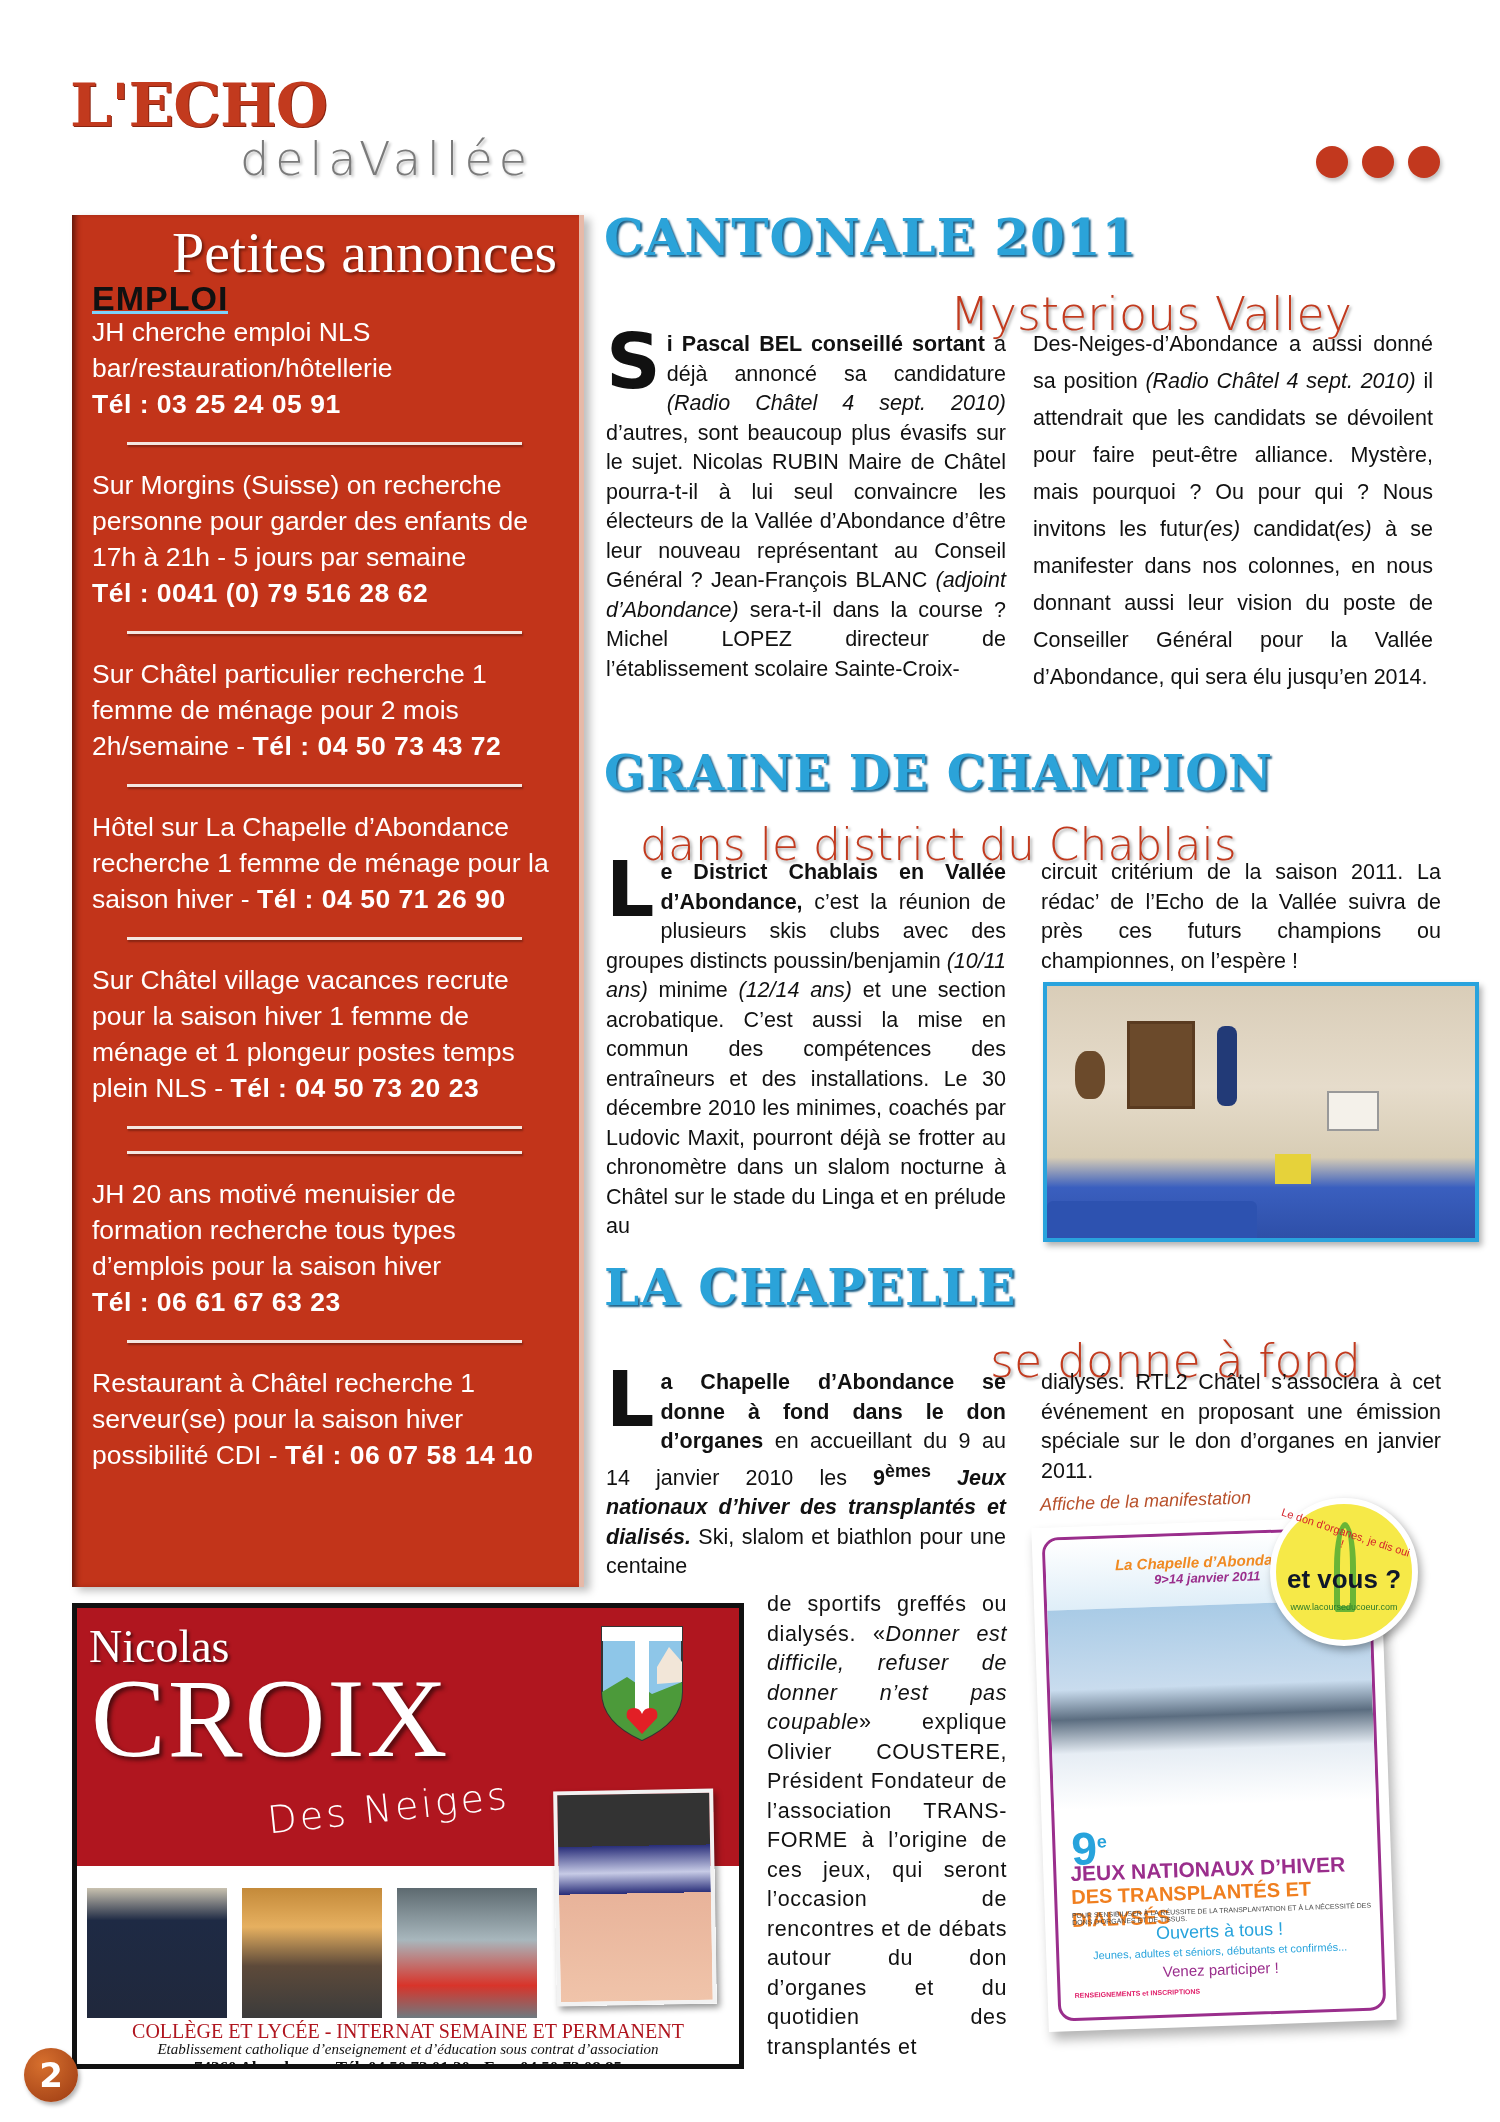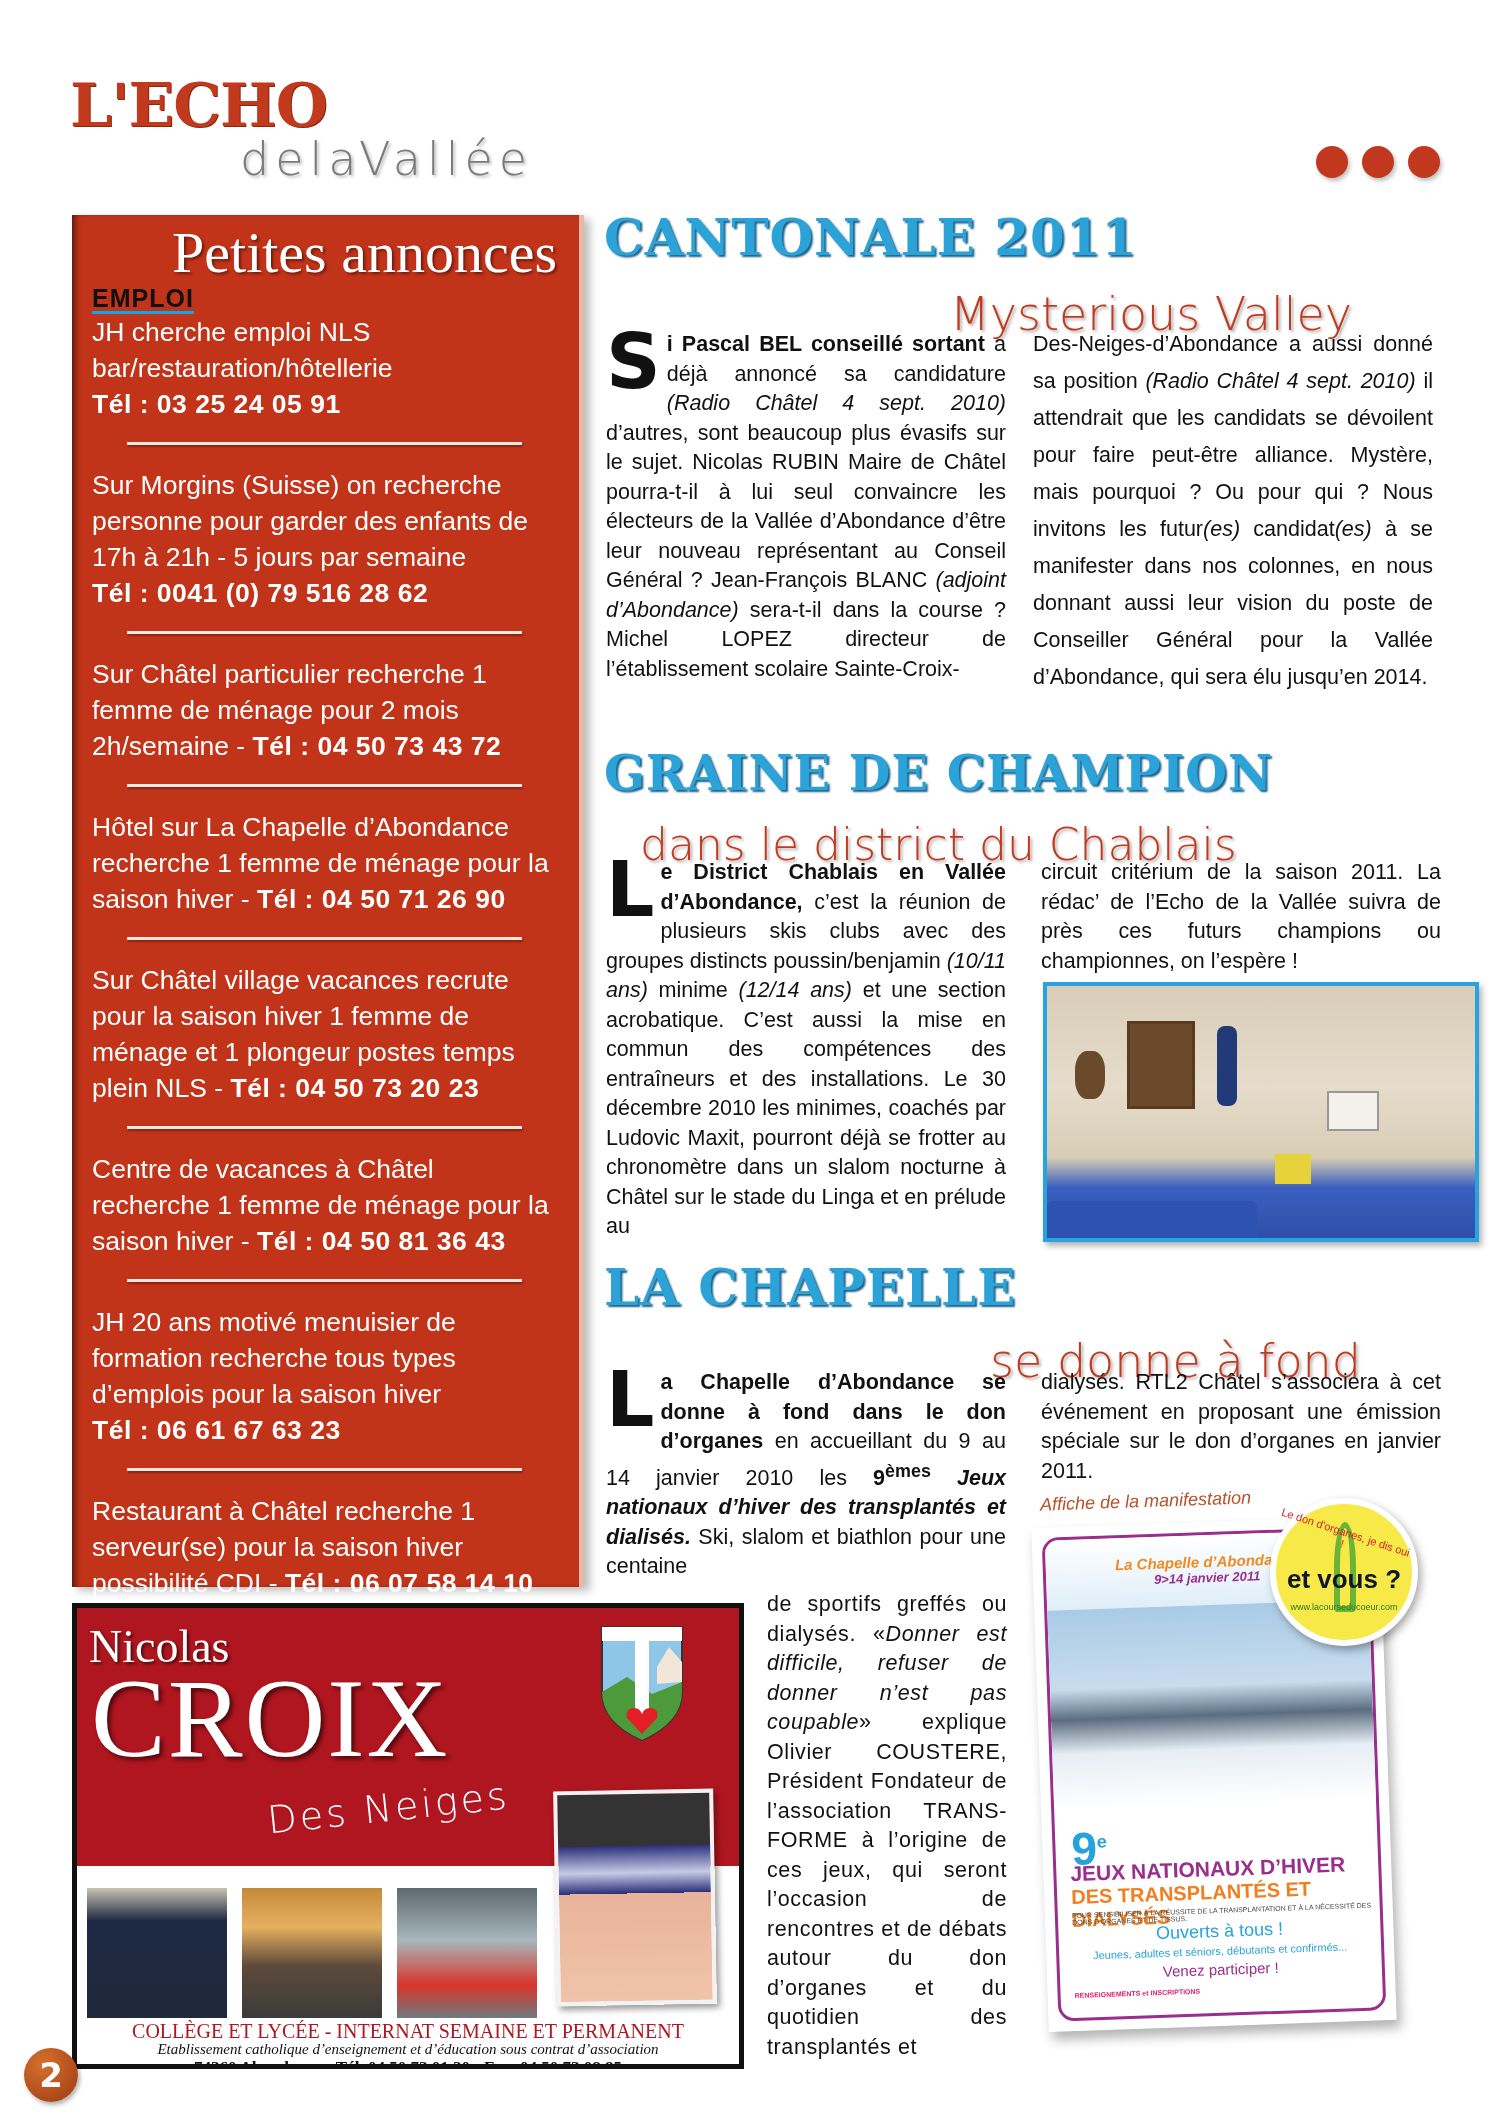--- a/index.html
+++ b/index.html
@@ -8,21 +8,21 @@
   
   .masthead { position: absolute; left: 70px; top: 70px; width: 560px; height: 120px; }
   .mast-echo { position: absolute; left: 0; top: 0; font-family: "DejaVu Serif", serif; font-weight: bold; font-size: 60px; color: #c23a1e; letter-spacing: -1px; text-shadow: 1px 1px 0 #8a2410; }
   .mast-vallee { position: absolute; left: 170px; top: 62px; font-family: "DejaVu Sans", sans-serif; font-weight: 200; font-size: 46px; color: #7a7a7a; letter-spacing: 6px; text-shadow: 2px 2px 3px #bbb; }
   .dots { position: absolute; right: 60px; top: 146px; display: flex; gap: 14px; }
   .dot { width: 32px; height: 32px; border-radius: 50%; background: #c2381e; box-shadow: 2px 3px 4px rgba(0,0,0,0.25); }
 
   
   .ads { position: absolute; left: 72px; top: 215px; width: 512px; height: 1372px; background: #c2341a; color: #fff; padding: 8px 22px 0 20px; box-shadow: inset 6px 0 6px -3px #5a140a, 6px 4px 8px rgba(0,0,0,0.25); border-right: 5px solid #e7b9a8; }
   .ads-title { font-family: Liberation Serif, serif; font-size: 58px; text-align: right; text-shadow: 2px 2px 3px #6b1a0c; line-height: 60px; }
-  .ads-section { display: inline-block; font-weight: bold; font-size: 25px; color: #111; border-bottom: 3px solid #0ea5e9; line-height: 26px; margin-top: 2px; letter-spacing: 1px; }
+  .ads-section { display: inline-block; font-weight: bold; font-size: 34px; color: #111; border-bottom: 3px solid #7dd3fc; line-height: 26px; margin-top: 2px; letter-spacing: 1px; }
   .ad { font-size: 26.5px; line-height: 36px; }
   .ad .tel { font-weight: bold; letter-spacing: 0.5px; }
   .ad-sep { width: 395px; height: 3px; background: #f4e6e0; margin: 20px auto 22px auto; box-shadow: 1px 2px 2px rgba(0,0,0,0.3); }
 
   
   .art-title { position: absolute; font-family: "DejaVu Serif", serif; font-weight: bold; color: #2ba3d9; letter-spacing: 1px; text-shadow: 2px 2px 2px #1b5f87; }
   .art-sub { position: absolute; font-family: "DejaVu Sans", sans-serif; font-weight: 200; color: #c23a1e; text-shadow: 2px 2px 3px #aaa; margin-top: 29px; }
   .col { position: absolute; font-size: 21.5px; line-height: 29.5px; text-align: justify; }
   .col.wide { line-height: 37px; }
   .dropcap { float: left; font-family: "DejaVu Sans", sans-serif; font-weight: 900; font-size: 76px; line-height: 60px; margin: 2px 6px 0 0; }
@@ -97,21 +97,20 @@
       <div class="ad"><span>JH cherche emploi NLS bar/restauration/hôtellerie</span> <br><span class="tel">Tél : 03 25 24 05 91</span></div>
       <div class="ad-sep"></div>
       <div class="ad"><span>Sur Morgins (Suisse) on recherche personne pour garder des enfants de 17h à 21h - 5 jours par semaine</span> <br><span class="tel">Tél : 0041 (0) 79 516 28 62</span></div>
       <div class="ad-sep"></div>
       <div class="ad"><span>Sur Châtel particulier recherche 1 femme de ménage pour 2 mois 2h/semaine -</span> <span class="tel">Tél : 04 50 73 43 72</span></div>
       <div class="ad-sep"></div>
       <div class="ad"><span>Hôtel sur La Chapelle d’Abondance recherche 1 femme de ménage pour la saison hiver -</span> <span class="tel">Tél : 04 50 71 26 90</span></div>
       <div class="ad-sep"></div>
       <div class="ad"><span>Sur Châtel village vacances recrute pour la saison hiver 1 femme de ménage et 1 plongeur postes temps plein NLS -</span> <span class="tel">Tél : 04 50 73 20 23</span></div>
       <div class="ad-sep"></div>
-      <div class="ad"><span>Centre de vacances à Châtel recherche 1 femme de ménage pour la saison hiver -</span> <span class="tel">Tél : 04 50 81 36 43</span></div>
       <div class="ad-sep"></div>
       <div class="ad"><span>JH 20 ans motivé menuisier de formation recherche tous types d’emplois pour la saison hiver</span> <br><span class="tel">Tél : 06 61 67 63 23</span></div>
       <div class="ad-sep"></div>
       <div class="ad"><span>Restaurant à Châtel recherche 1 serveur(se) pour la saison hiver possibilité CDI -</span> <span class="tel">Tél : 06 07 58 14 10</span></div>
     </div>
 </div>
 
 <div class="art-title" style="left:604px; top:208px; font-size:50px;">CANTONALE 2011</div>
 <div class="art-sub" style="left:950px; top:258px; font-size:46px;">Mysterious Valley</div>
 <div class="col" style="left:606px; top:330px; width:400px;">

